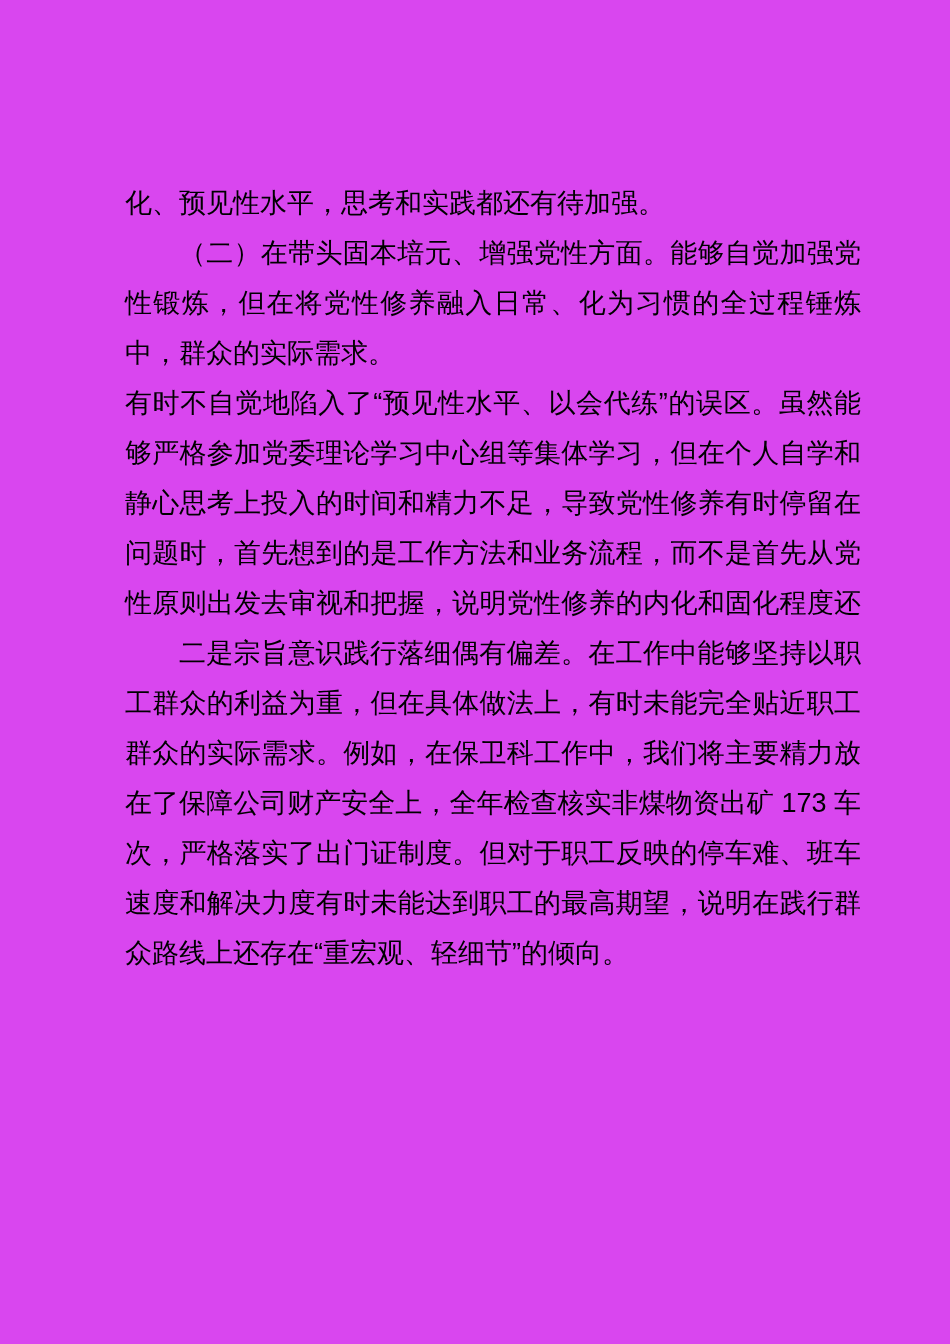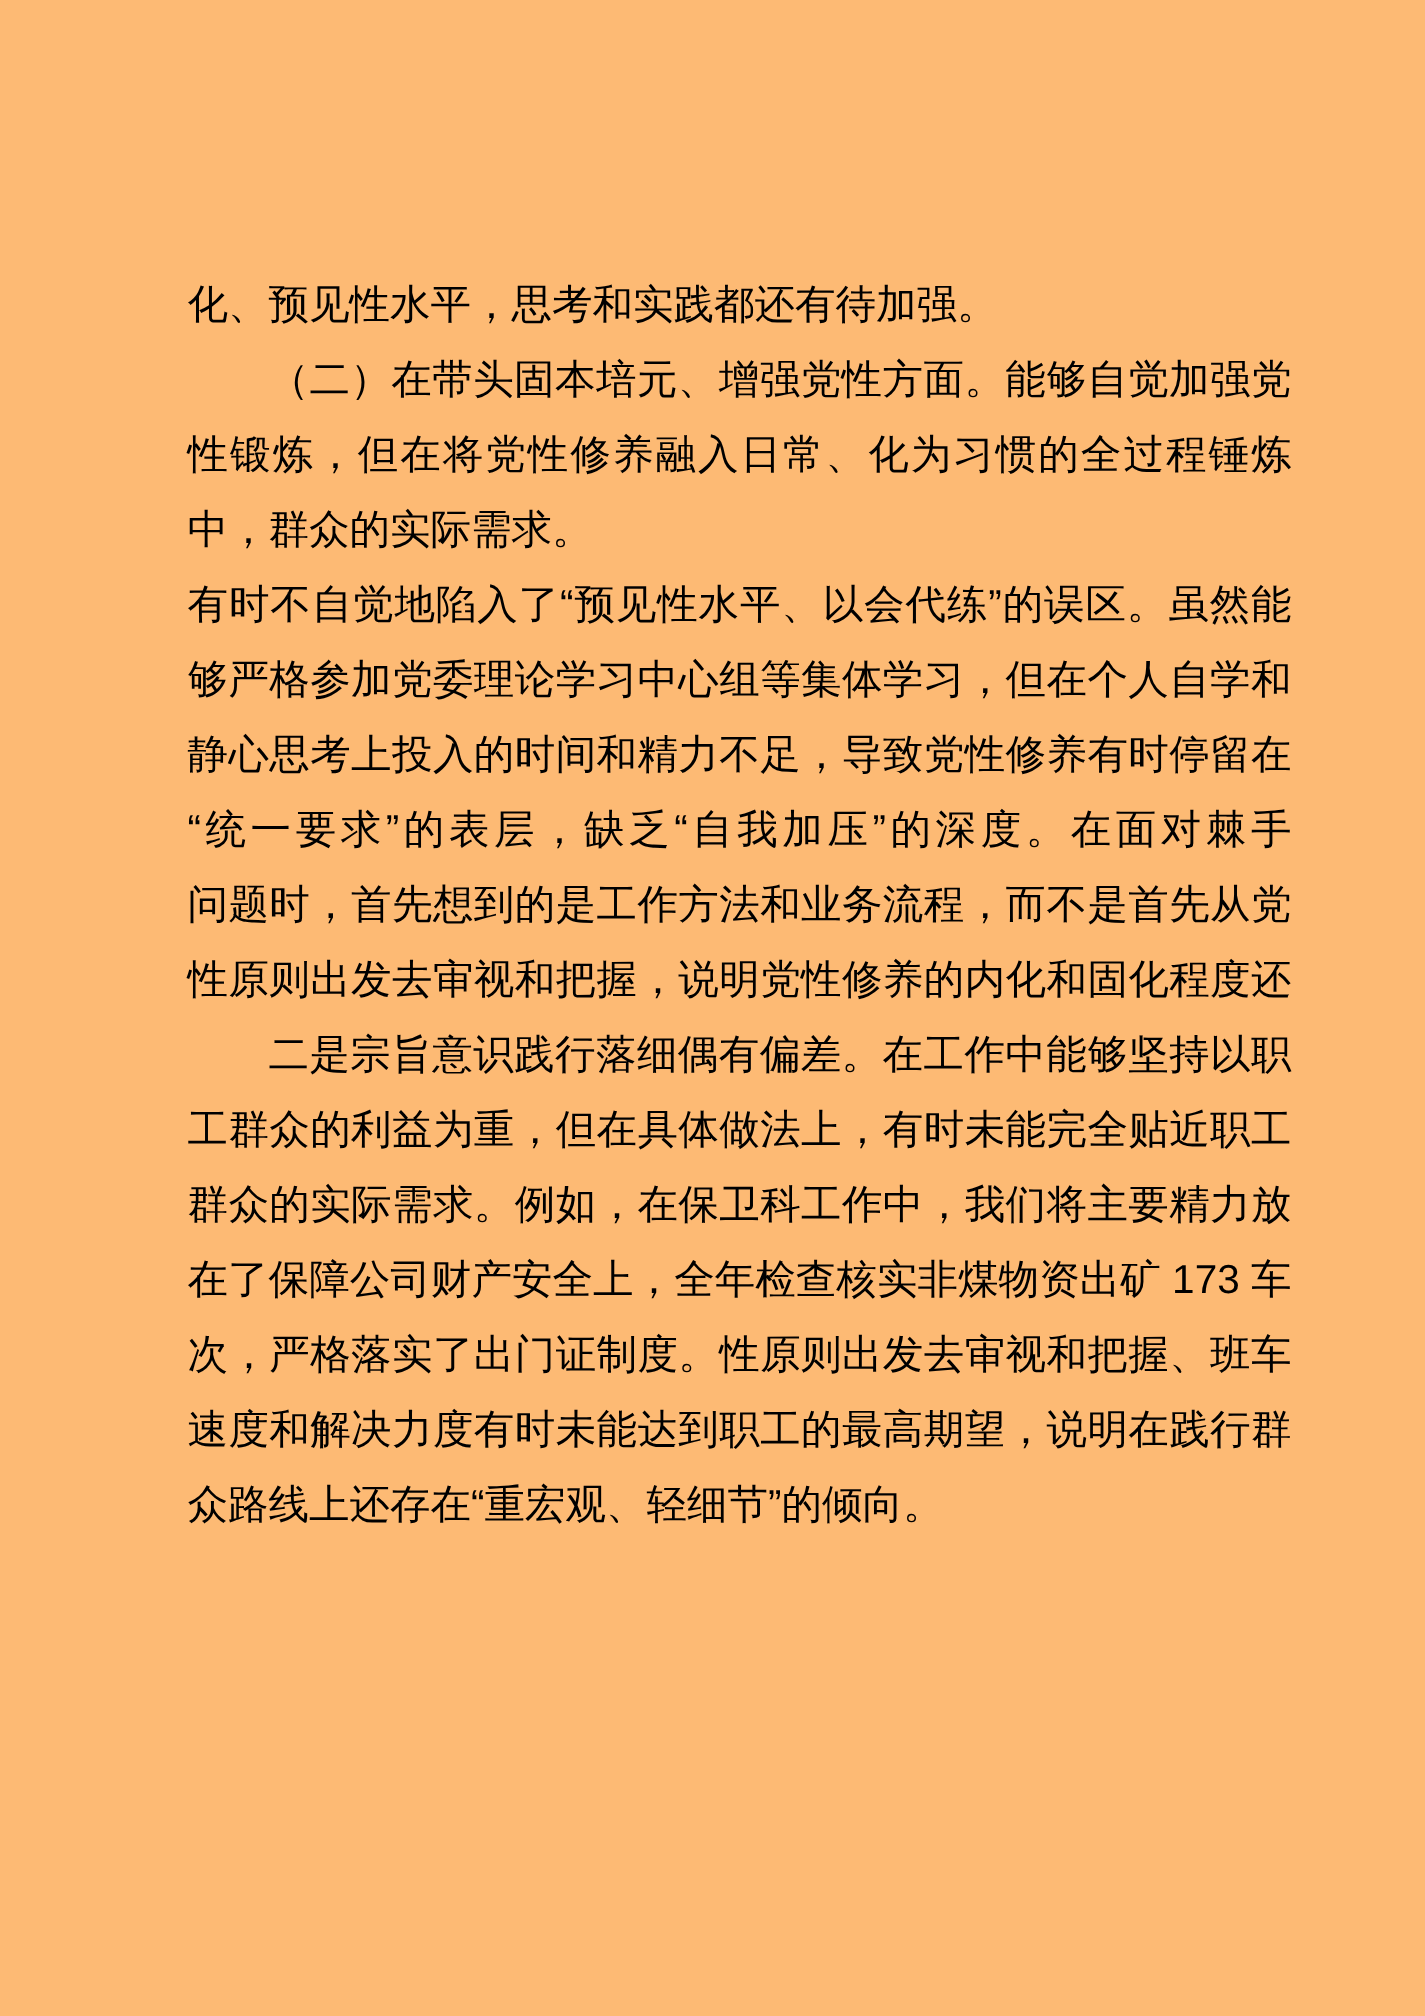--- a/index.html
+++ b/index.html
@@ -34,33 +34,32 @@
     text-indent: 2em;
   }
   .line.para-end {
     text-align: left;
     text-align-last: left;
   }
 </style>
 </head>
 <body>
 
-<div class="page" style="background: #fdba74; color: rgb(0, 0, 0);">
+<div class="page" style="background: #d946ef; color: rgb(0, 0, 0);">
   <div class="text-block">
       <div class="line para-end">化、预见性水平，思考和实践都还有待加强。</div>
       <div class="line indent">（二）在带头固本培元、增强党性方面。能够自觉加强党</div>
       <div class="line">性锻炼，但在将党性修养融入日常、化为习惯的全过程锤炼</div>
       <div class="line para-end">中，群众的实际需求。</div>
       <div class="line">有时不自觉地陷入了“预见性水平、以会代练”的误区。虽然能</div>
       <div class="line">够严格参加党委理论学习中心组等集体学习，但在个人自学和</div>
       <div class="line">静心思考上投入的时间和精力不足，导致党性修养有时停留在</div>
-      <div class="line">“统一要求”的表层，缺乏“自我加压”的深度。在面对棘手</div>
       <div class="line">问题时，首先想到的是工作方法和业务流程，而不是首先从党</div>
       <div class="line">性原则出发去审视和把握，说明党性修养的内化和固化程度还</div>
       <div class="line indent">二是宗旨意识践行落细偶有偏差。在工作中能够坚持以职</div>
       <div class="line">工群众的利益为重，但在具体做法上，有时未能完全贴近职工</div>
       <div class="line">群众的实际需求。例如，在保卫科工作中，我们将主要精力放</div>
       <div class="line">在了保障公司财产安全上，全年检查核实非煤物资出矿 173 车</div>
-      <div class="line">次，严格落实了出门证制度。性原则出发去审视和把握、班车</div>
+      <div class="line">次，严格落实了出门证制度。但对于职工反映的停车难、班车</div>
       <div class="line">速度和解决力度有时未能达到职工的最高期望，说明在践行群</div>
       <div class="line para-end">众路线上还存在“重宏观、轻细节”的倾向。</div>
     </div>
 </div>
 
 </body></html>

